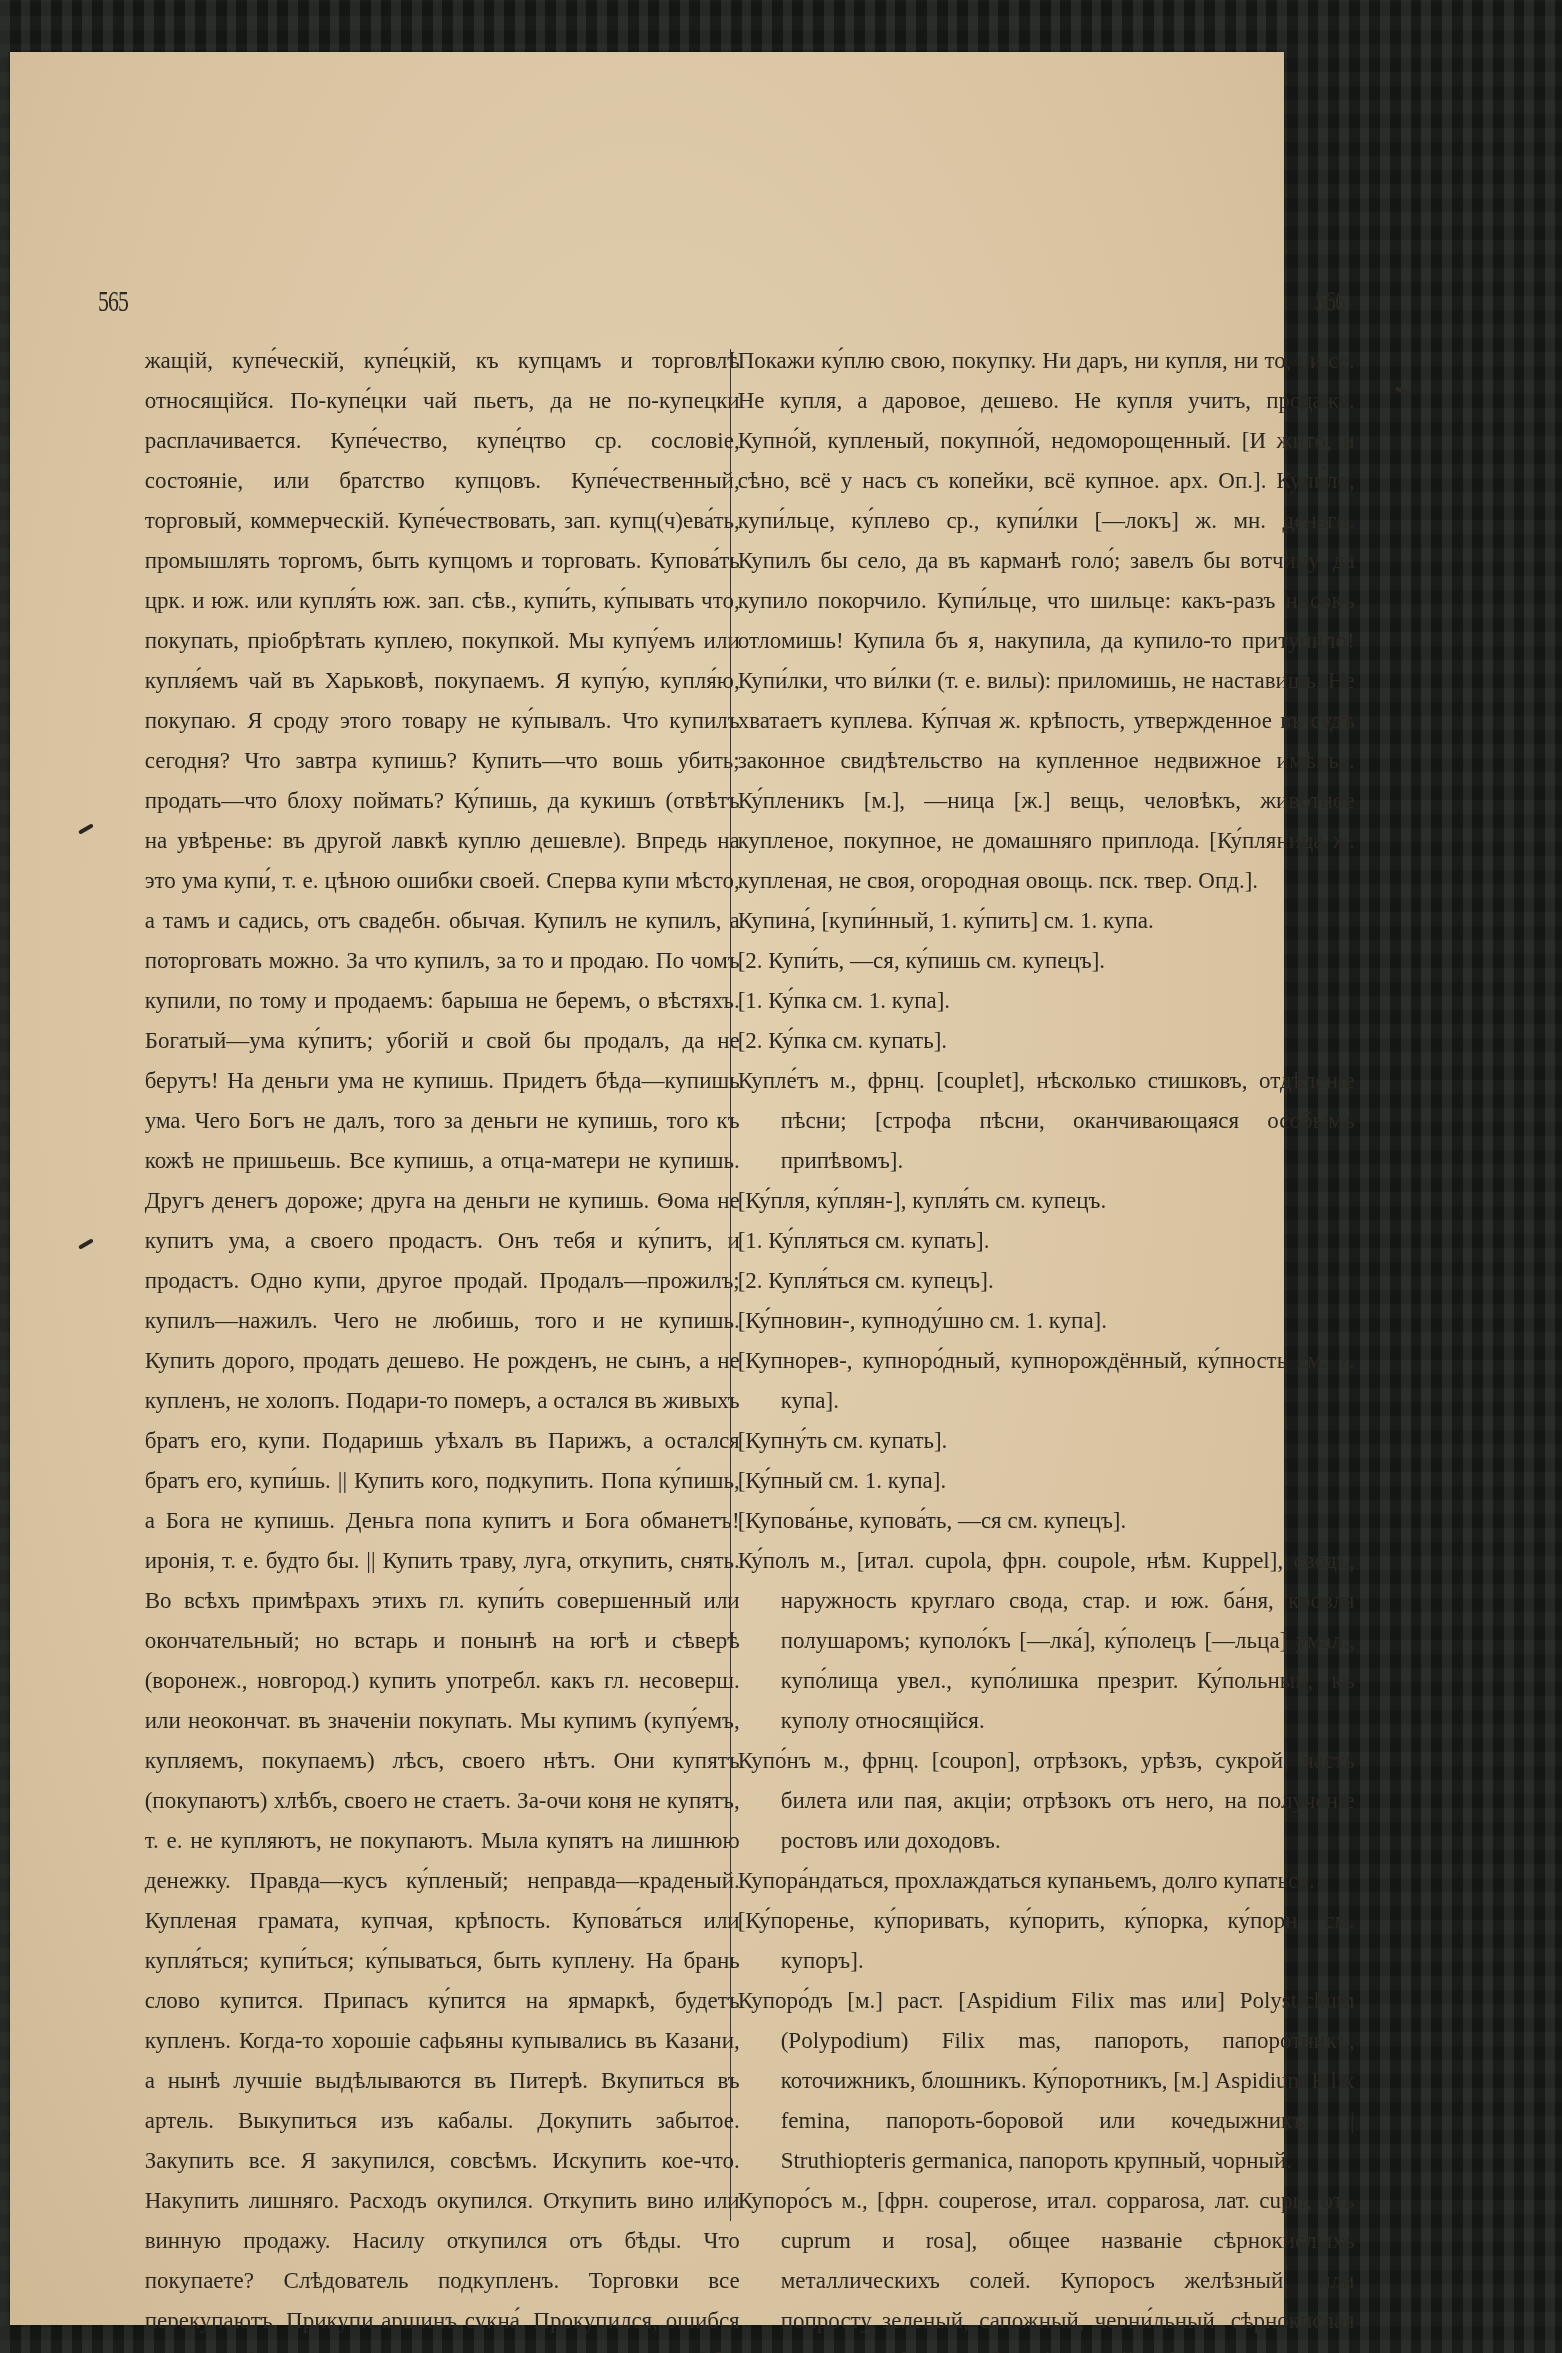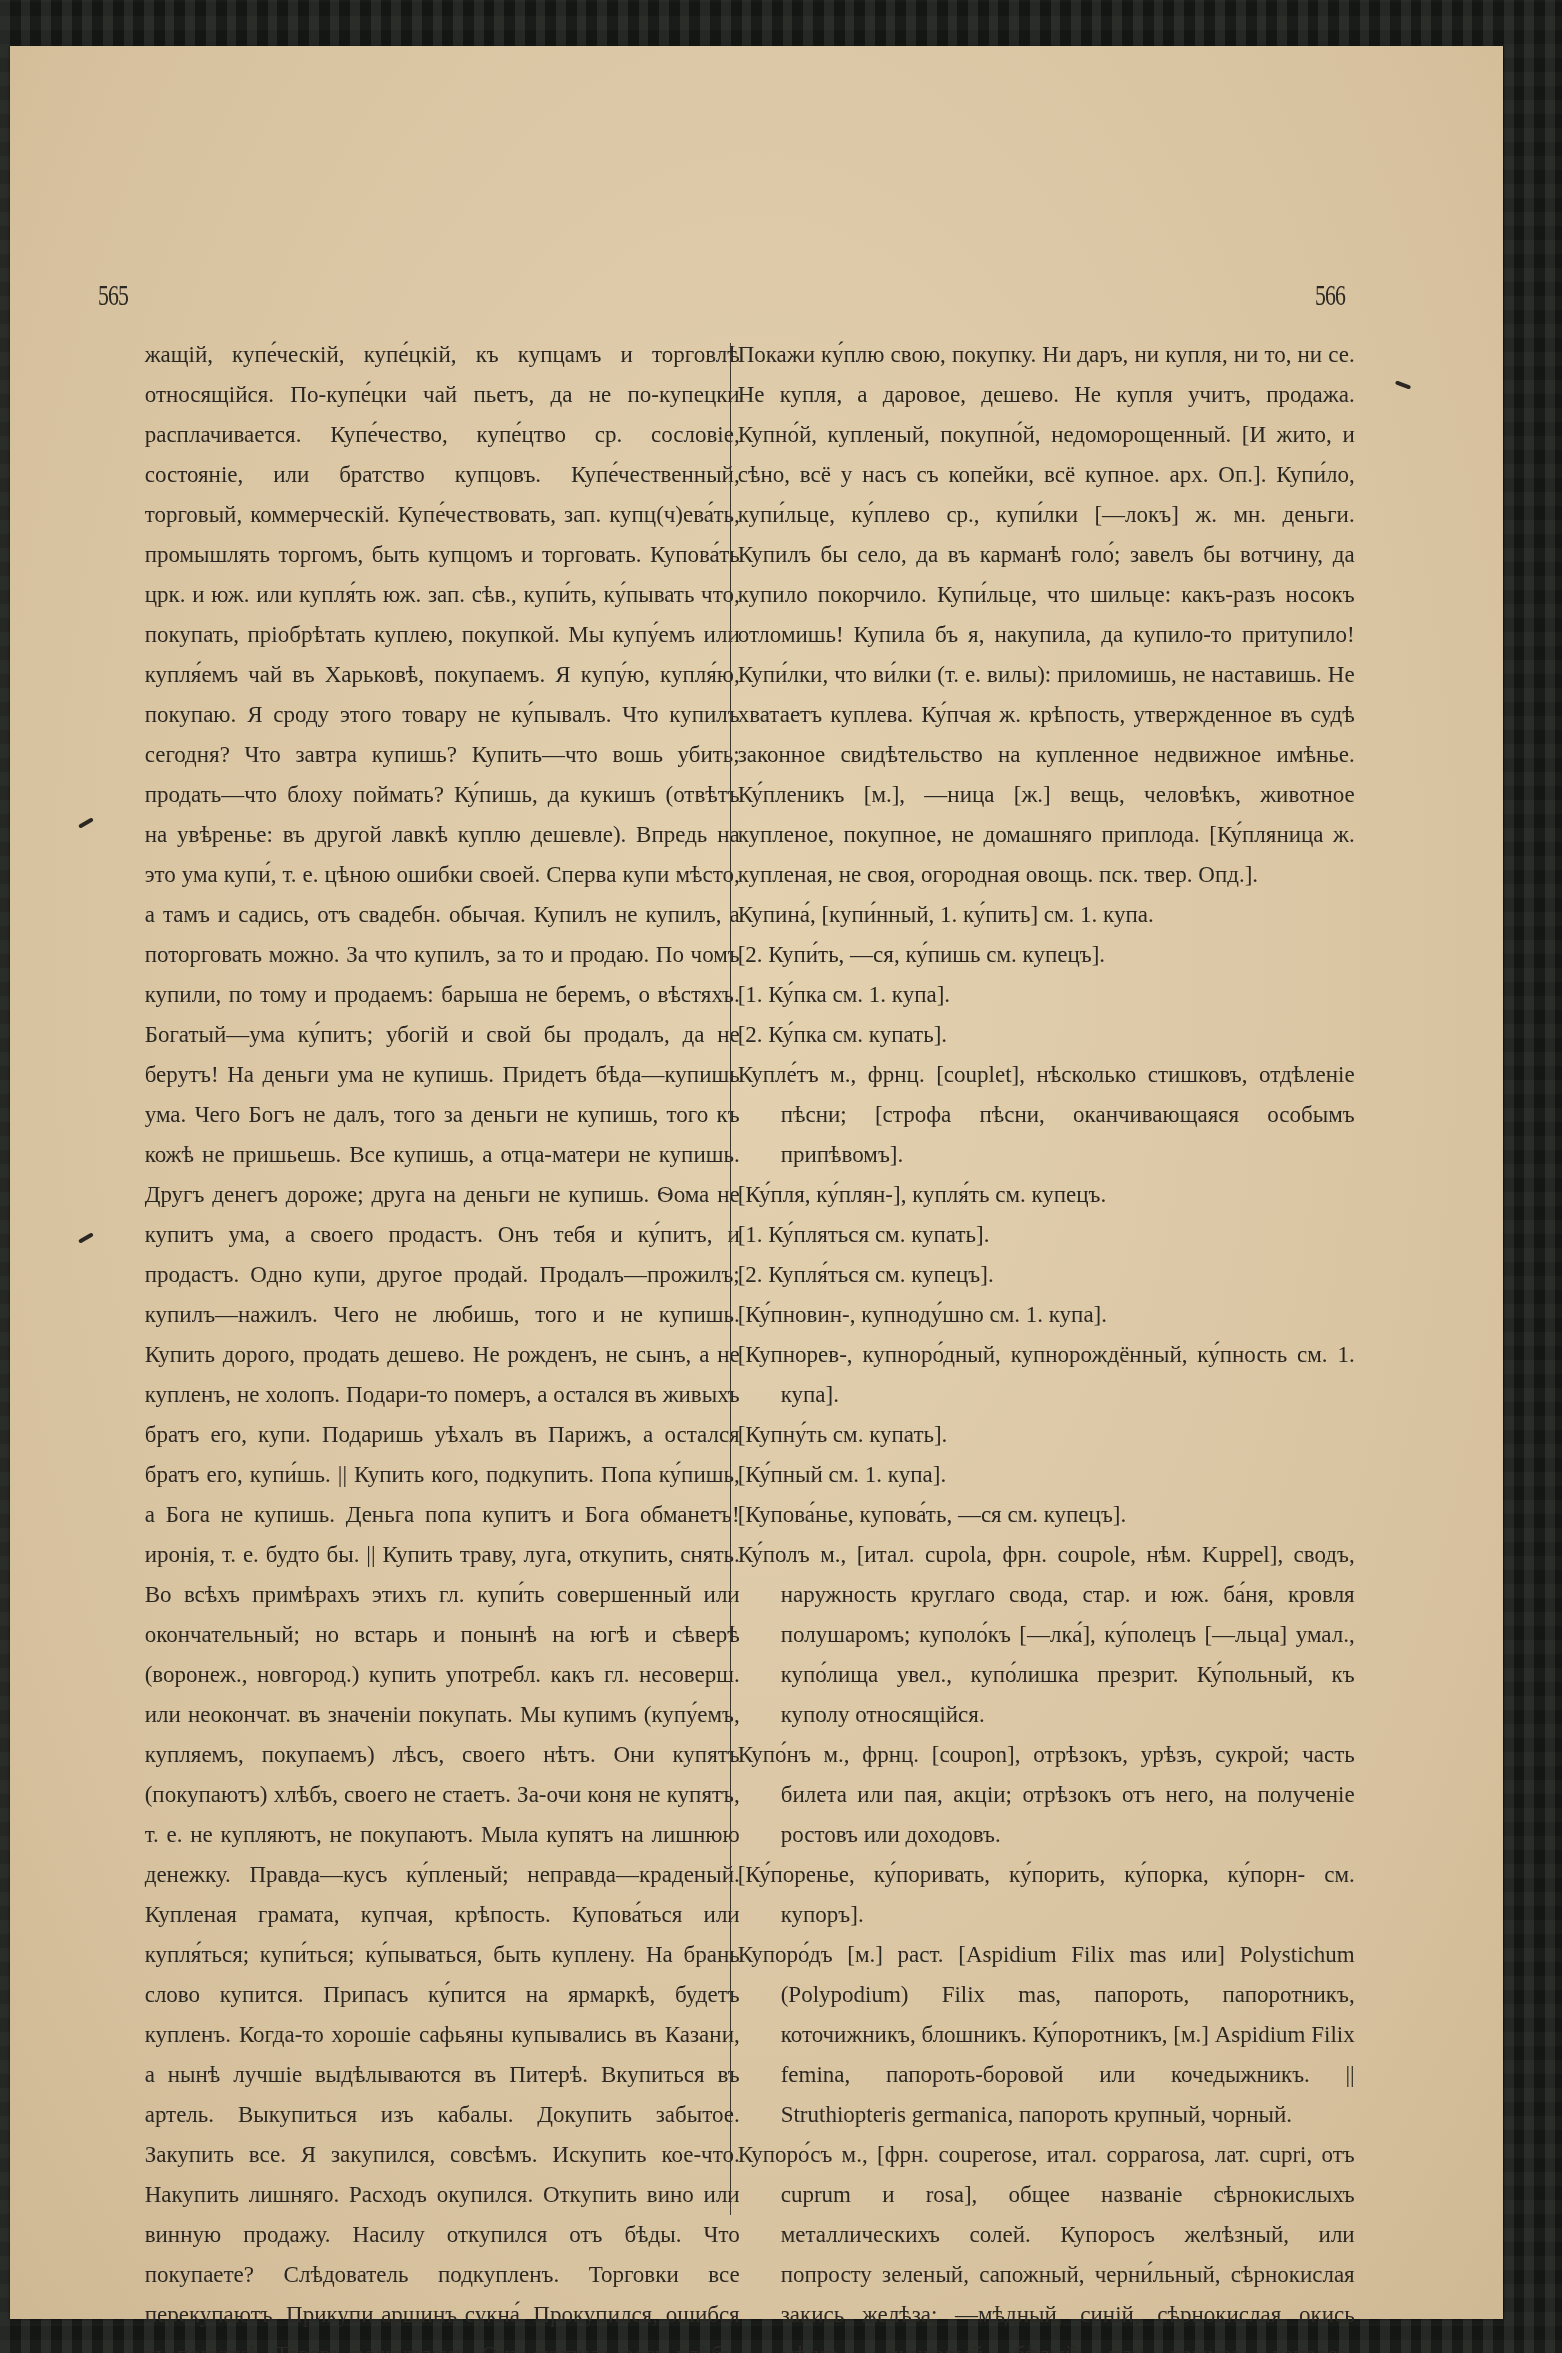--- a/index.html
+++ b/index.html
@@ -7,22 +7,22 @@
     width: 1562px; height: 2354px;
     background: #1e221f;
     background-image:
       repeating-linear-gradient(90deg, rgba(60,62,55,0.35) 0 9.7px, rgba(10,12,10,0.35) 9.7px 20.6px),
       repeating-linear-gradient(0deg, rgba(40,42,38,0.25) 0 14px, rgba(8,10,8,0.25) 14px 28px);
     position: relative; overflow: hidden;
     font-family: "Liberation Serif", "DejaVu Serif", serif;
     color: #2b2722;
   }
   .page {
-    position: absolute; left: 9.7px; top: 46px;
-    width: 1493px; height: 2273px;
+    position: absolute; left: 9.7px; top: 52px;
+    width: 1274px; height: 2273px;
     background: #dcc8a6;
     background-image: radial-gradient(ellipse at 50% 40%, #e3d1b0 0%, #d8c3a0 70%, #cfb894 100%);
     box-shadow: 0 0 3.2px rgba(0,0,0,0.6);
   }
   .header {
     position: absolute; top: 233px; left: 0; width: 100%;
     height: 43px;
   }
   .pnum {
     position: absolute; top: 0;
@@ -87,20 +87,21 @@
       <p class="entry">[Ку́пля, ку́плян-], купля́ть см. купецъ.</p>
       <p class="entry">[1. Ку́пляться см. купать].</p>
       <p class="entry">[2. Купля́ться см. купецъ].</p>
       <p class="entry">[Ку́пновин-, купноду́шно см. 1. купа].</p>
       <p class="entry">[Купнорев-, купноро́дный, купнорождённый, ку́пность см. 1. купа].</p>
       <p class="entry">[Купну́ть см. купать].</p>
       <p class="entry">[Ку́пный см. 1. купа].</p>
       <p class="entry">[Купова́нье, купова́ть, —ся см. купецъ].</p>
       <p class="entry">Ку́полъ м., [итал. cupola, фрн. coupole, нѣм. Kuppel], сводъ, наружность круглаго свода, стар. и юж. ба́ня, кровля полушаромъ; куполо́къ [—лка́], ку́полецъ [—льца] умал., купо́лища увел., купо́лишка презрит. Ку́польный, къ куполу относящійся.</p>
       <p class="entry">Купо́нъ м., фрнц. [coupon], отрѣзокъ, урѣзъ, сукрой; часть билета или пая, акціи; отрѣзокъ отъ него, на полученіе ростовъ или доходовъ.</p>
+      <p class="entry">Купора́ндаться, прохлаждаться купаньемъ, долго купаться.</p>
       <p class="entry">[Ку́поренье, ку́поривать, ку́порить, ку́порка, ку́порн- см. купоръ].</p>
       <p class="entry">Купоро́дъ [м.] раст. [Aspidium Filix mas или] Polystichum (Polypodium) Filix mas, папороть, папоротникъ, коточижникъ, блошникъ. Ку́поротникъ, [м.] Aspidium Filix femina, папороть-боровой или кочедыжникъ. || Struthiopteris germanica, папороть крупный, чорный.</p>
       <p class="entry">Купоро́съ м., [фрн. couperose, итал. copparosa, лат. cupri, отъ cuprum и rosa], общее названіе сѣрнокислыхъ металлическихъ солей. Купоросъ желѣзный, или попросту зеленый, сапожный, черни́льный, сѣрнокислая закись желѣза; —мѣдный, синій, сѣрнокислая окись мѣди; —цинковый, бѣлый, или крымза, капрасъ, сѣрнокислая окись цинка. Купоро́совый, —ро́сный, къ купоросу относящійся, его содержащій; || сѣрнокислый. Купоро́сная кислота, сѣрная. —ное масло, то же, въ продажѣ; нечистая и водная. Купо-</p>
     </div>
   </div>
 
   <div class="mark" style="left:68px; top:775px;"></div>
   <div class="mark" style="left:68px; top:1190px;"></div>
   <div class="mark" style="left:1385px; top:337px; transform: rotate(20deg);"></div>
 </div>

